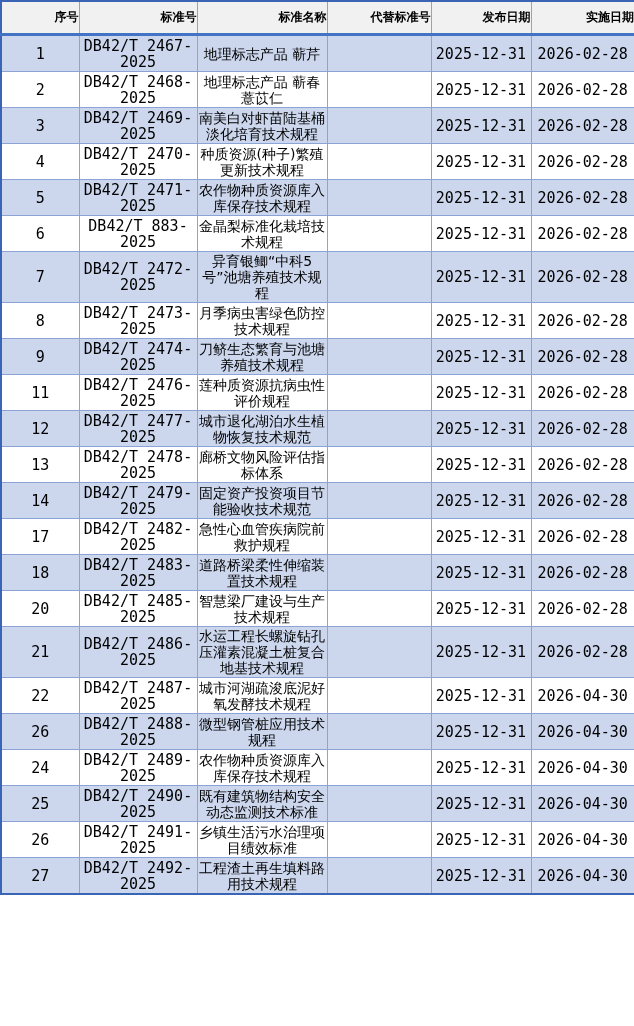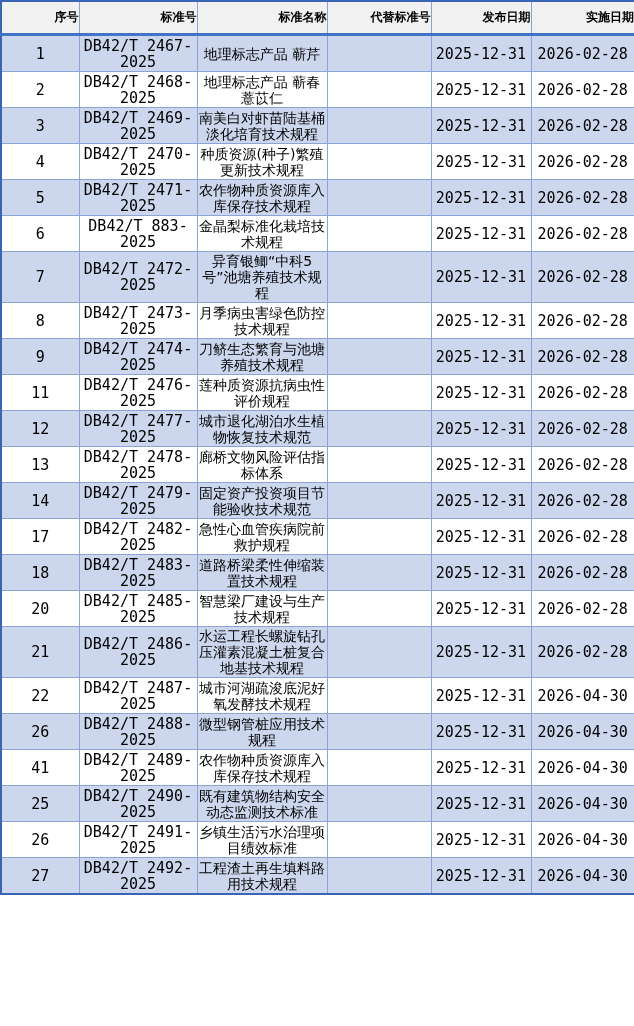--- a/index.html
+++ b/index.html
@@ -227,21 +227,21 @@
       </tr>
       <tr>
         <td class="mono">26</td>
         <td class="mono">DB42/T 2488-2025</td>
         <td class="name">微型钢管桩应用技术规程</td>
         <td class="name"></td>
         <td class="mono">2025-12-31</td>
         <td class="mono">2026-04-30</td>
       </tr>
       <tr>
-        <td class="mono">41</td>
+        <td class="mono">24</td>
         <td class="mono">DB42/T 2489-2025</td>
         <td class="name">农作物种质资源库入库保存技术规程</td>
         <td class="name"></td>
         <td class="mono">2025-12-31</td>
         <td class="mono">2026-04-30</td>
       </tr>
       <tr>
         <td class="mono">25</td>
         <td class="mono">DB42/T 2490-2025</td>
         <td class="name">既有建筑物结构安全动态监测技术标准</td>

